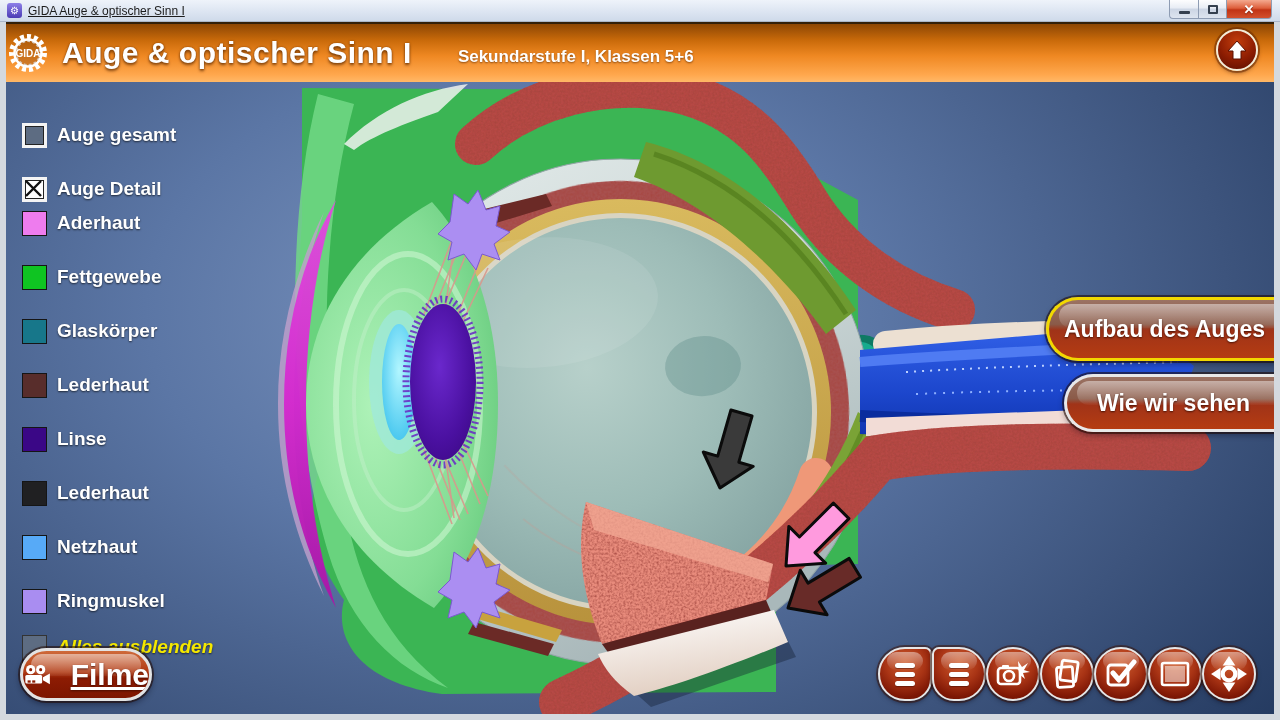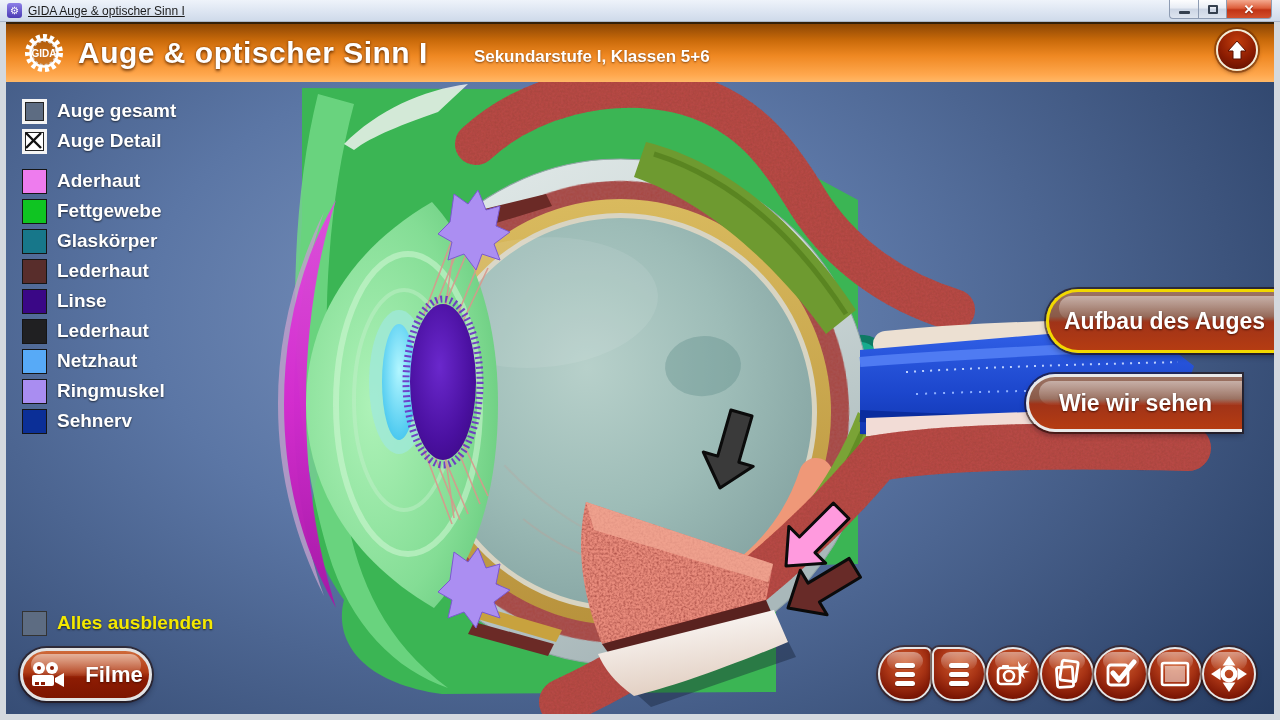--- a/index.html
+++ b/index.html
@@ -23,63 +23,63 @@
   .glyph-min{width:11px;height:3px;background:#35404f;margin-top:6px;border-radius:1px;}
   .glyph-max{width:10px;height:9px;border:2px solid #35404f;border-radius:1px;}
   .glyph-x{color:#fff;font-size:13px;font-weight:bold;text-shadow:0 1px 1px #7a1a05;line-height:1;}
 
   
   .frame{position:absolute;left:0;right:0;top:22px;bottom:0;border:6px solid #d4d9df;border-top:none;background:#10203c;}
 
   
   .header{position:relative;height:62px;border-top:2px solid #33200a;border-bottom:2px solid #7a3c06;
     background:linear-gradient(180deg,#8c4604 0%,#c96a0a 28%,#ef8822 55%,#ffa84e 88%,#ffb867 100%);
-    display:flex;align-items:center;padding:0 16px;}
+    display:flex;align-items:center;padding:0 0;}
   .gida-logo{width:44px;height:44px;flex:0 0 auto;margin-right:12px;}
   .h-title{font-size:30px;font-weight:bold;color:#fff;letter-spacing:.5px;
     text-shadow:0 2px 3px rgba(90,40,0,.75),0 0 2px rgba(90,40,0,.6);}
   .h-sub{font-size:17px;font-weight:bold;color:#fff;margin-left:46px;margin-top:8px;
     text-shadow:0 1px 2px rgba(90,40,0,.7);}
   .up-btn{position:absolute;right:16px;top:5px;width:42px;height:42px;border-radius:50%;
     border:2px solid #f3ecd9;background:radial-gradient(circle at 50% 28%,#c23d0c 0%,#8d1d02 55%,#570d00 100%);
     box-shadow:0 0 0 2px rgba(90,30,0,.45),0 2px 4px rgba(60,20,0,.5);display:flex;align-items:center;justify-content:center;}
 
   
   .stage{position:absolute;left:0;right:0;top:60px;bottom:0;overflow:hidden;
     background:radial-gradient(1150px 780px at 40% 36%, #7c95bf 0%, #5b76a5 32%, #3d547d 62%, #243a60 85%, #172948 100%);}
   .eye-art{position:absolute;left:0;top:0;}
 
   
   .sidebar{position:absolute;left:16px;top:14px;}
-  .lrow{display:flex;align-items:center;height:30px;cursor:pointer;}
-  .lrow.gap{margin-top:10px;}
+  .lrow{display:flex;align-items:center;height:30px;cursor:pointer;margin-top:24px;}
+  .lrow.gap{margin-top:4px;}
   .swatch{width:25px;height:25px;margin-right:10px;flex:0 0 auto;border:1px solid #151515;position:relative;}
   .swatch.white-frame{border:3px solid #f4f4f4;box-shadow:0 0 0 1px #222 inset;}
   .lbl{font-size:19px;font-weight:bold;color:#fff;text-shadow:0 1px 2px rgba(0,0,0,.65);white-space:nowrap;}
   .hide-all{position:absolute;left:16px;top:526px;}
 
   
   .filme-btn{position:absolute;left:14px;top:566px;width:132px;height:53px;border-radius:27px;
     border:3px solid #e3e3e3;box-shadow:0 0 0 2px rgba(35,10,0,.55),0 3px 6px rgba(0,0,20,.45);
     background:linear-gradient(180deg,#cf6a3a 0%,#b03a14 45%,#8d1c03 58%,#7d1500 100%);
     display:flex;align-items:center;justify-content:center;cursor:pointer;position:absolute;overflow:hidden;}
   .filme-btn::before{content:"";position:absolute;left:8px;right:8px;top:3px;height:22px;border-radius:14px;
     background:linear-gradient(rgba(255,255,255,.5),rgba(255,255,255,.05));}
-  .filme-btn span{font-size:22px;font-weight:bold;color:#fff;margin-left:20px;text-shadow:0 1px 2px rgba(60,10,0,.8);position:relative;}
+  .filme-btn span{font-size:30px;font-weight:bold;color:#fff;margin-left:20px;text-shadow:0 1px 2px rgba(60,10,0,.8);position:relative;text-decoration:underline;}
 
   
   .chap{position:absolute;height:64px;border-radius:33px 0 0 33px;border:3px solid #e8e8e8;border-right:none;
     box-shadow:0 0 0 2px rgba(30,8,0,.55),0 3px 6px rgba(0,0,20,.4);
     background:linear-gradient(180deg,#9b7263 0%,#8a5a48 42%,#a03318 52%,#b53c12 100%);
     display:flex;align-items:center;justify-content:center;cursor:pointer;overflow:hidden;}
   .chap::before{content:"";position:absolute;left:10px;right:0;top:4px;height:24px;border-radius:16px 0 0 16px;
     background:linear-gradient(rgba(255,255,255,.45),rgba(255,255,255,.04));}
   .chap span{font-size:23px;font-weight:bold;color:#fff;text-shadow:0 1px 2px rgba(50,10,0,.8);position:relative;}
-  .chap.c1{left:1040px;top:207px;width:234px;border-color:#f2d800;}
-  .chap.c2{left:1020px;top:292px;width:216px;height:58px;}
+  .chap.c1{left:1040px;top:215px;width:234px;border-color:#f2d800;}
+  .chap.c2{left:1058px;top:292px;width:216px;height:58px;}
 
   
   .toolbar{position:absolute;left:872px;top:565px;display:flex;}
   .tbtn{width:54px;height:54px;margin-right:0px;border:2px solid #e6e6e6;border-radius:50%;cursor:pointer;
     background:radial-gradient(circle at 50% 28%,#cf5d2e 0%,#a93415 45%,#7c1604 78%,#671000 100%);
     box-shadow:0 0 0 2px rgba(60,15,0,.5),0 2px 5px rgba(0,0,20,.5);
     display:flex;align-items:center;justify-content:center;position:relative;overflow:hidden;}
   .tbtn::before{content:"";position:absolute;left:7px;right:7px;top:3px;height:18px;border-radius:12px;
     background:linear-gradient(rgba(255,255,255,.45),rgba(255,255,255,.03));}
   .tbtn.s1{border-radius:27px 7px 22px 27px;}
@@ -322,21 +322,21 @@
           <span class="lbl">Ringmuskel</span>
         </div>
         <div class="lrow">
           <span class="swatch" style="background-color: rgb(11, 47, 151);"></span>
           <span class="lbl">Sehnerv</span>
         </div>
       </div>
 
       <div class="hide-all lrow">
         <span class="swatch" style="border-color: rgb(51, 51, 51); background-color: rgb(93, 108, 130);"></span>
-        <span class="lbl" style="color: rgb(244, 232, 0);">Alles ausblenden</span>
+        <span class="lbl" style="color: rgb(244, 232, 0); font-style: italic;">Alles ausblenden</span>
       </div>
 
       <div class="filme-btn">
         <svg width="36" height="28" viewBox="0 0 36 28" style="position:relative">
           <circle cx="10" cy="7" r="6" fill="#fff"></circle>
             <circle cx="23" cy="7" r="6" fill="#fff"></circle>
           <circle cx="10" cy="7" r="2" fill="#8d1c03"></circle>
             <circle cx="23" cy="7" r="2" fill="#8d1c03"></circle>
           <rect x="3" y="14" width="22" height="11" rx="2" fill="#fff"></rect>
           <polygon points="26,17 35,12 35,26 26,21" fill="#fff"></polygon>

